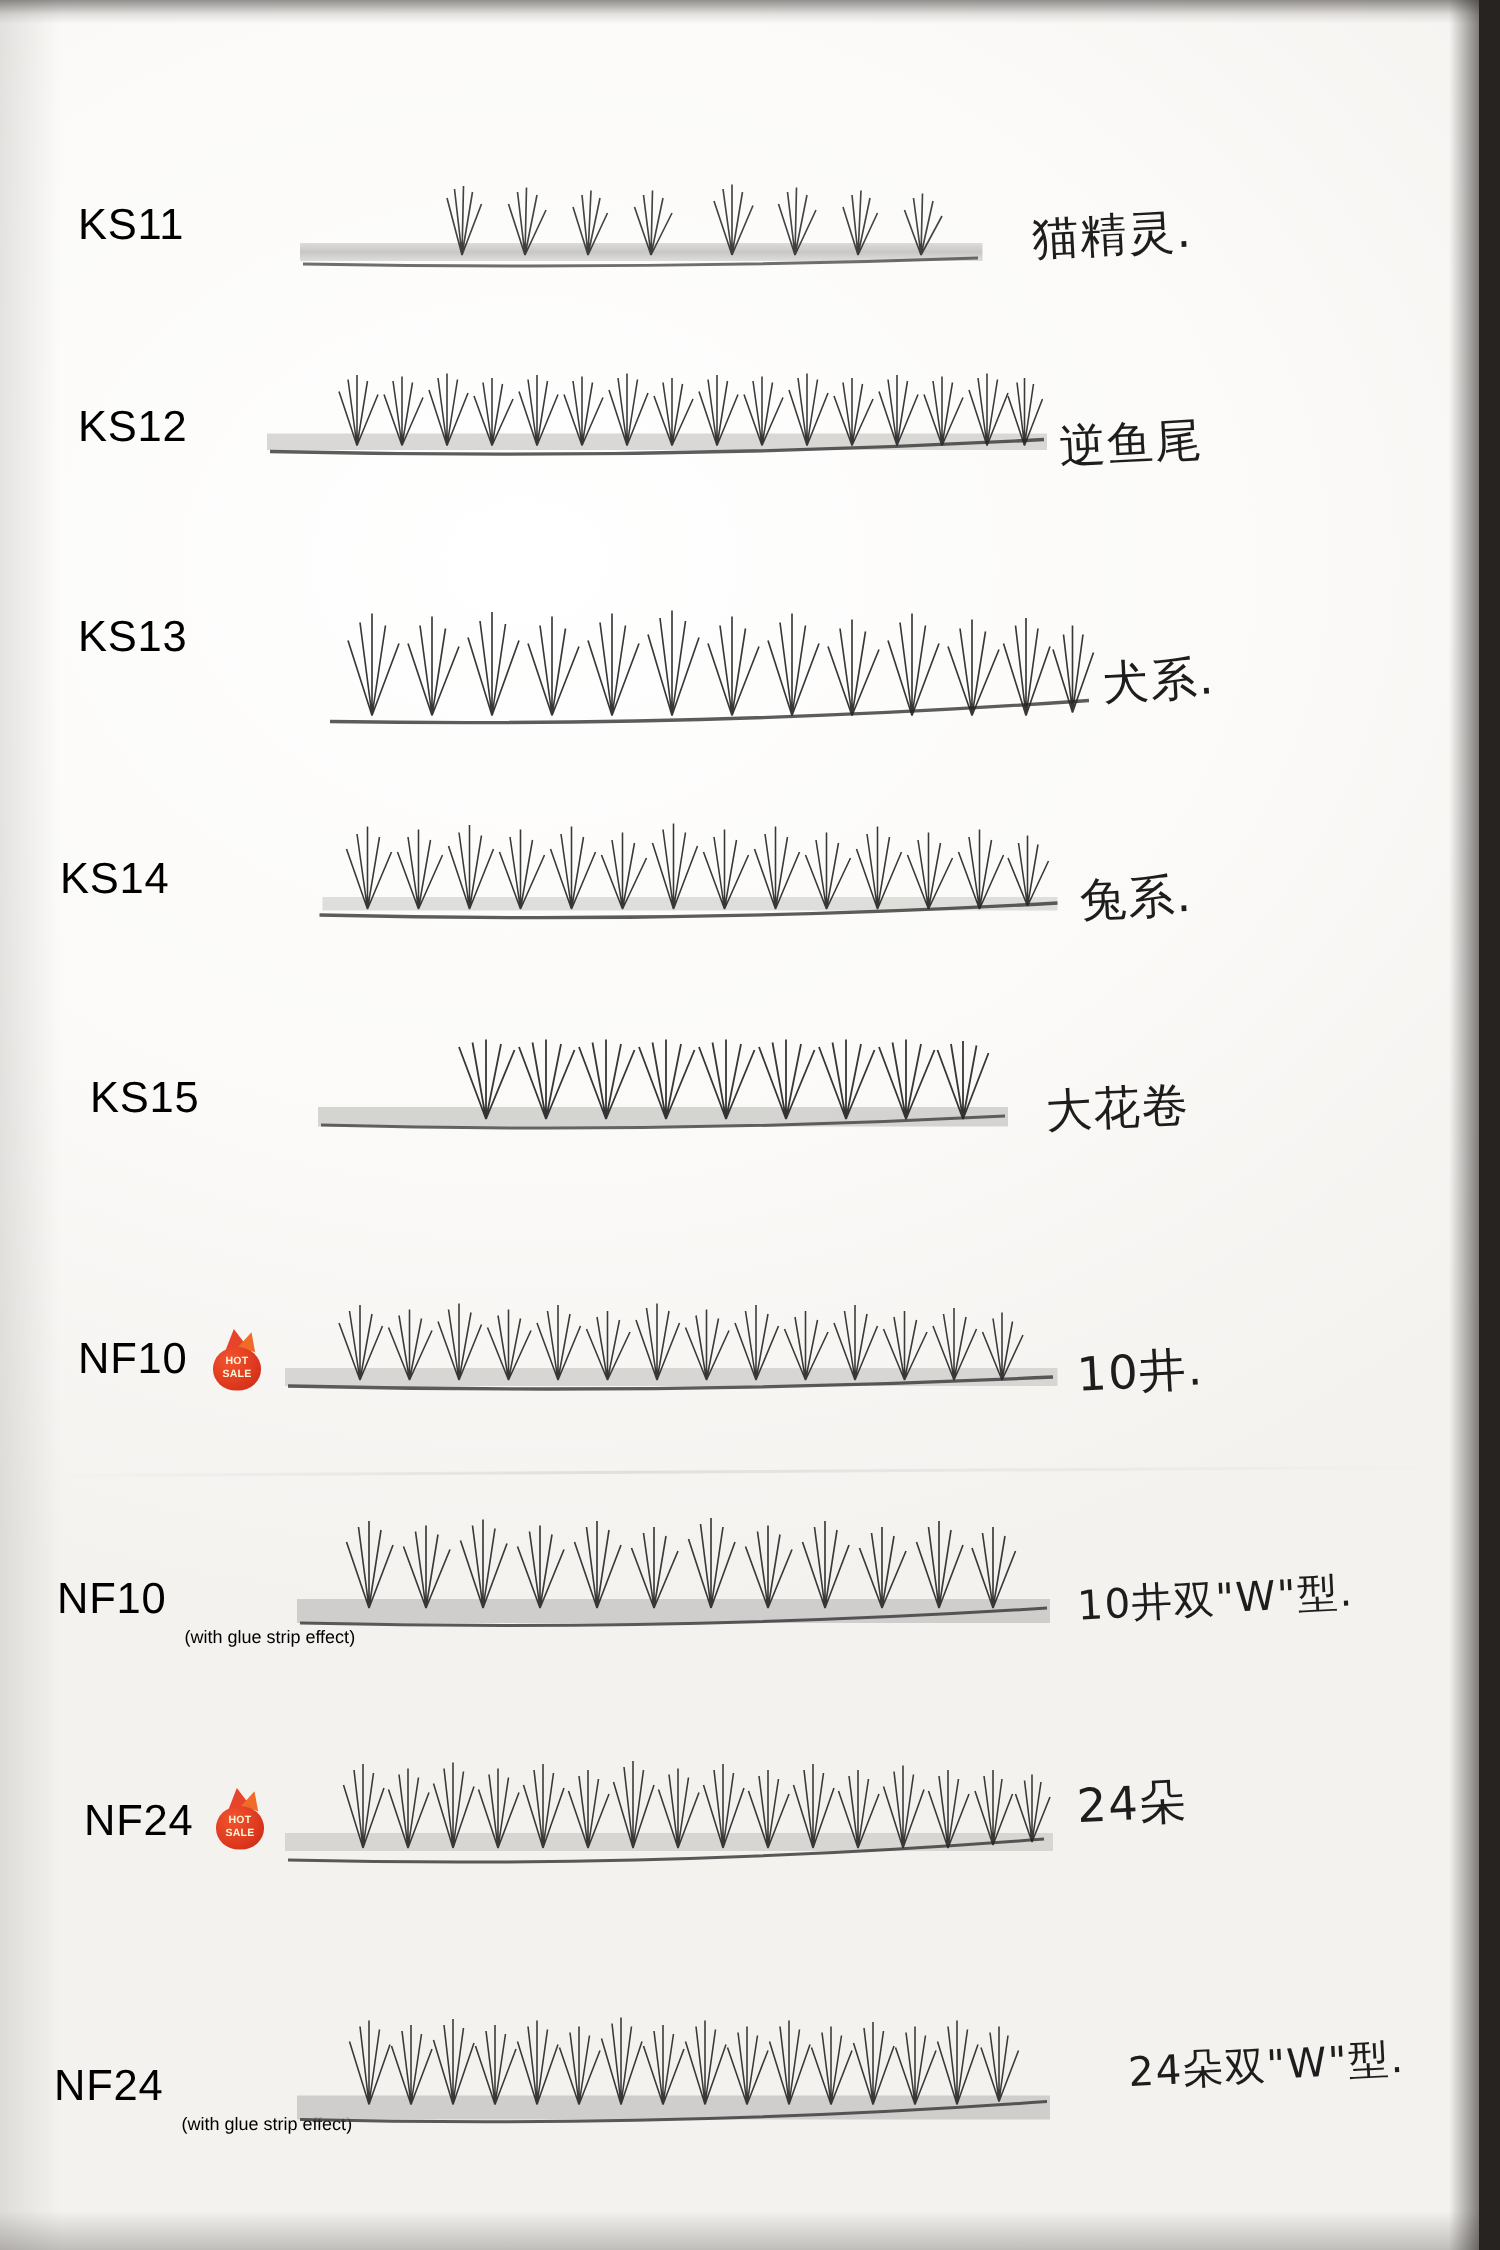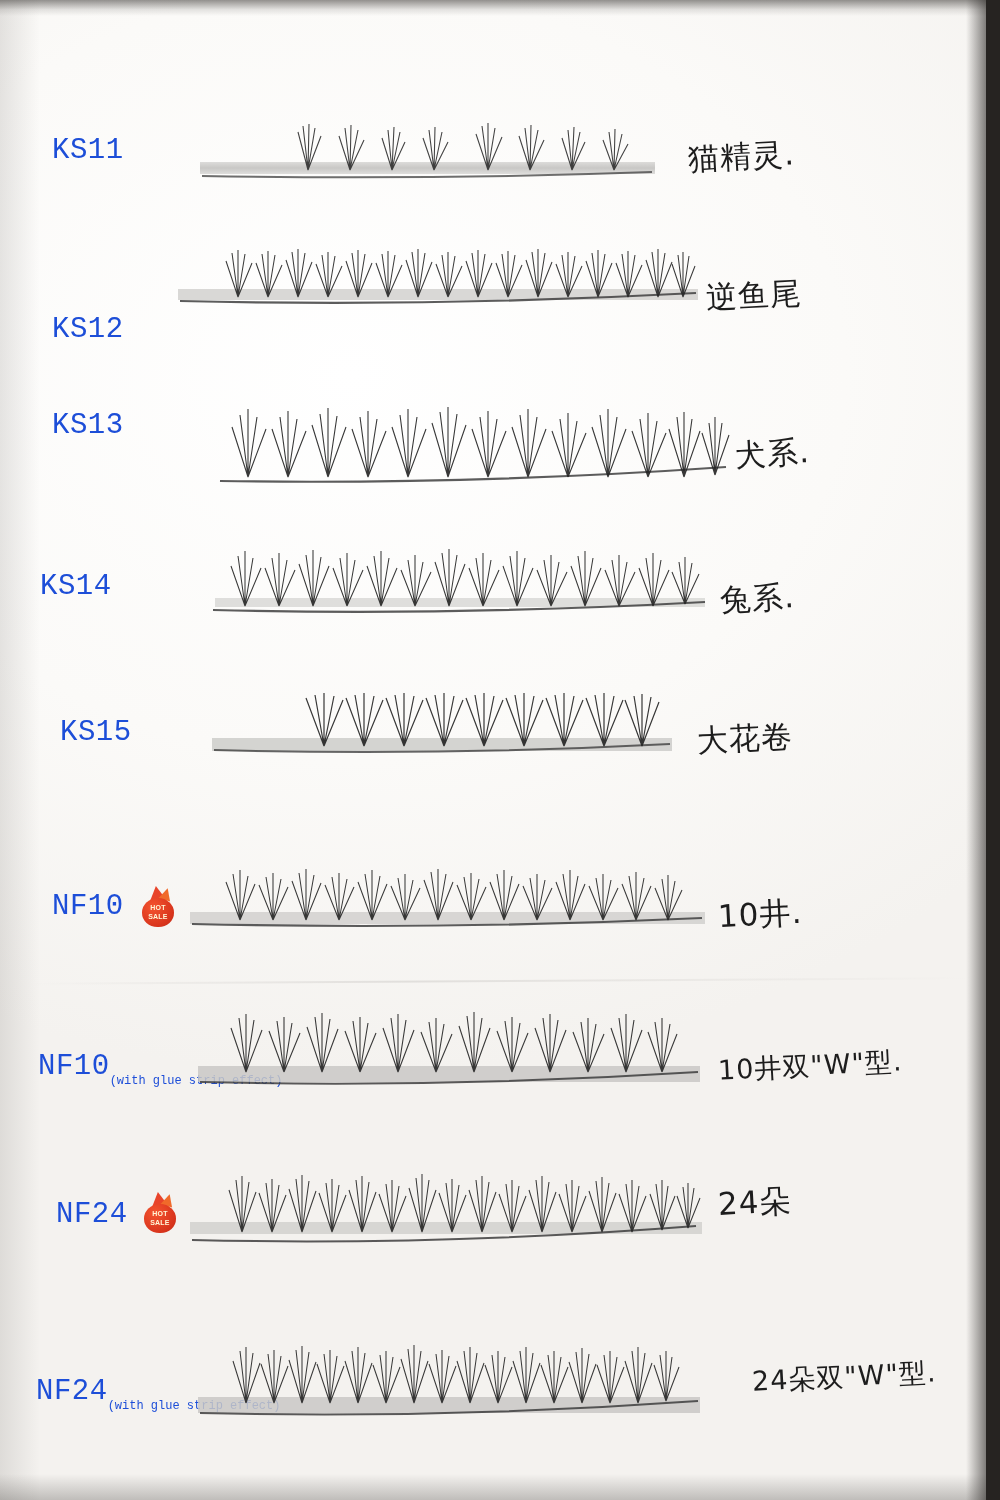--- a/index.html
+++ b/index.html
@@ -78,31 +78,32 @@
 
   
   .row {
     position: absolute;
     left: 0;
     width: 1000px;
   }
   .label {
     position: absolute;
     font-size: 29px;
-    color: #1d4ed8;
+    color: #000000;
     letter-spacing: 0.5px;
     white-space: nowrap;
-    font-family: Liberation Mono, monospace;
+    font-family: Liberation Sans, sans-serif;
   }
   .label .sub {
     font-size: 12px;
     letter-spacing: 0;
     vertical-align: baseline;
     position: relative;
-    top: 10px;
+    top: 20px;
+    margin-left: 12px;
   }
   .hot {
     position: absolute;
     width: 40px;
     height: 42px;
   }
   .hot .flame {
     position: absolute;
     left: 8px;
     top: 0px;
@@ -214,21 +215,21 @@
           <g transform="translate(414,0)">
             <path d="M0 52 L-11 22 M0 52 L-5 14 M0 52 L1 11 M0 52 L8 16 M0 52 L14 26"></path>
           </g>
         </g>
       </svg>
     </div>
     <div class="hand" style="left:688px; top:18px;">猫精灵.</div>
   </div>
 
   <div class="row" style="top:245px;">
-    <div class="label" style="left:52px; top:24px;margin-top:44px;">KS12</div>
+    <div class="label" style="left:52px; top:24px;">KS12</div>
     <div class="lash" style="left:178px; top:0px;">
       <svg width="530" height="80" viewBox="0 0 530 80">
         <rect x="0" y="44" width="520" height="11" fill="#cfcecc" opacity="0.8"></rect>
         <path d="M2 56 Q 260 62 518 48" stroke="#3f3f3f" stroke-width="2.2" fill="none" opacity="0.85"></path>
         <g stroke="#262626" fill="none" stroke-width="1.05" opacity="0.9">
           <g transform="translate(60,0)">
               <path d="M0 52 L-12 16 M0 52 L-6 8 M0 52 L0 5 M0 52 L7 9 M0 52 L14 18"></path>
             </g>
           <g transform="translate(90,0)">
               <path d="M0 52 L-12 18 M0 52 L-6 9 M0 52 L0 6 M0 52 L7 10 M0 52 L14 20"></path>

